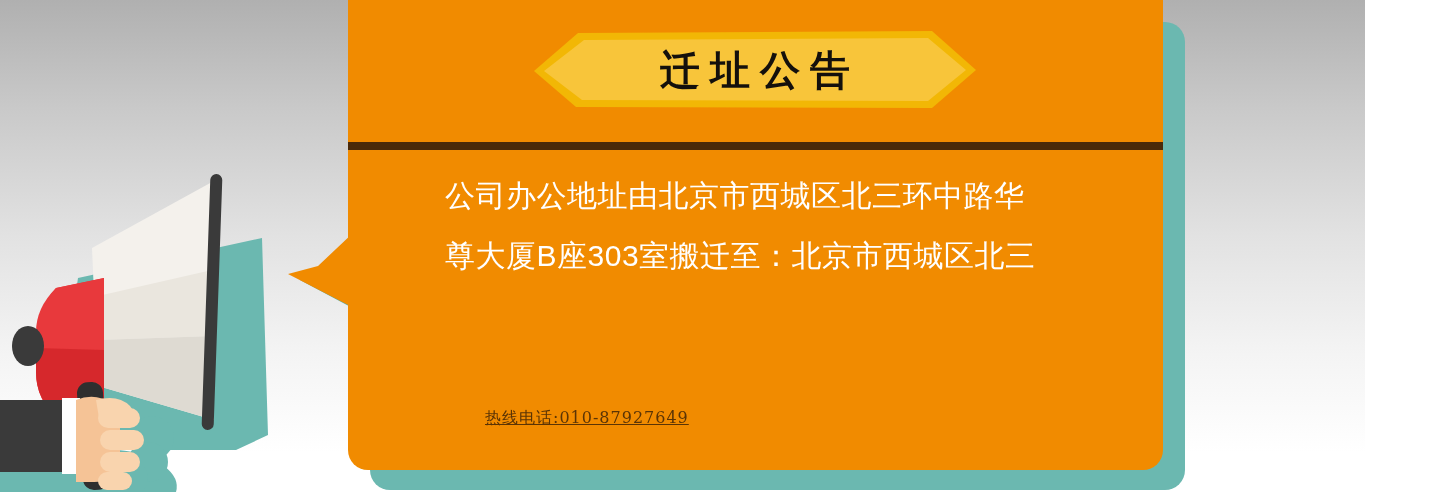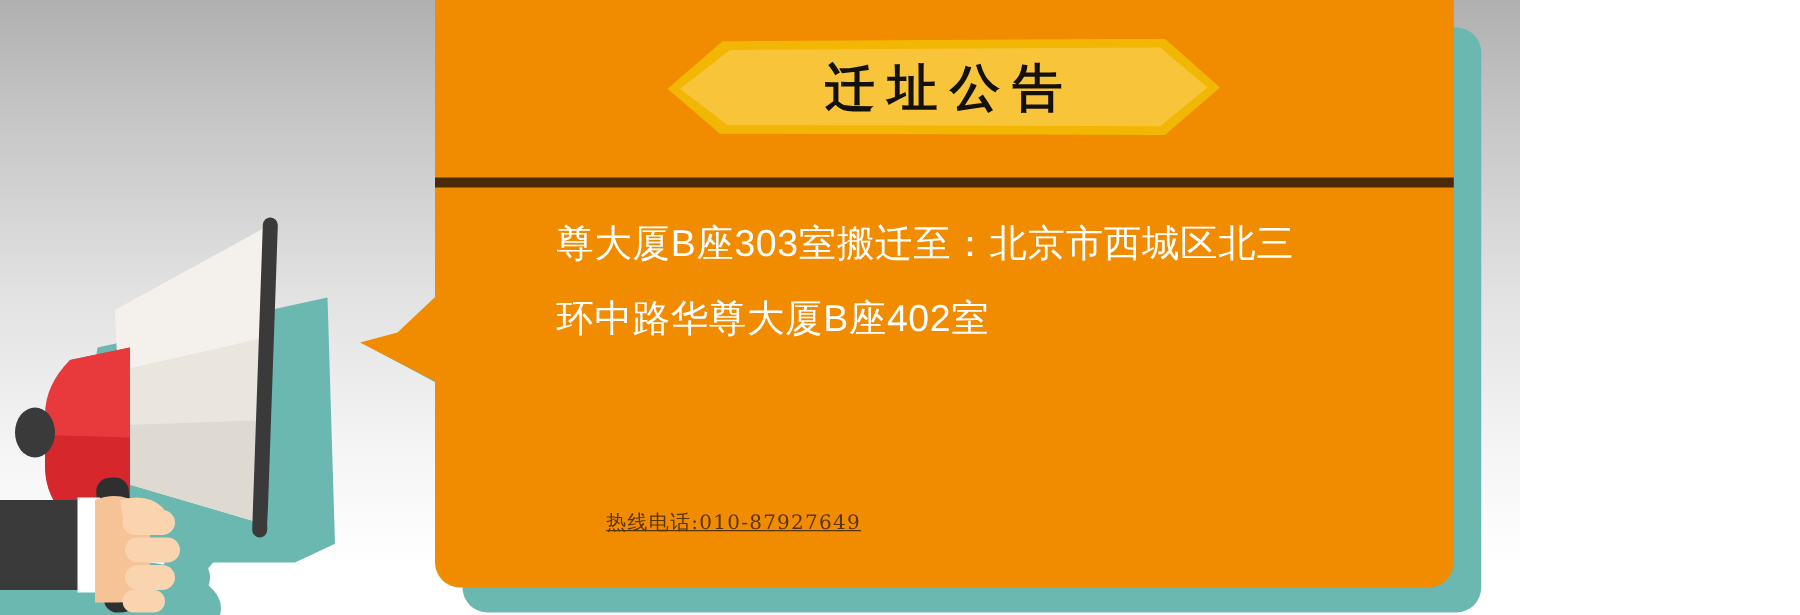--- a/index.html
+++ b/index.html
@@ -8,24 +8,25 @@
   }
   body {
     width: 1440px;
     height: 492px;
     overflow: hidden;
     font-family: "Liberation Sans", "DejaVu Sans", sans-serif;
   }
 
   #stage {
     position: relative;
-    width: 1216px;
+    width: 1348px;
     height: 492px;
     background: linear-gradient(to bottom, #b0b0b0 0%, #c9c9c9 22%, #e2e2e2 48%, #f4f4f4 72%, #ffffff 92%);
     overflow: hidden;
+    padding-left: 17px;
   }
 
   
   .illus {
     position: absolute;
     left: 0;
     top: 150px;
     width: 340px;
     height: 342px;
   }
@@ -208,21 +209,21 @@
     <svg width="446" height="78" viewBox="0 0 446 78" xmlns="http://www.w3.org/2000/svg">
       <path d="M46 2 L400 0 L444 39 L400 77 L44 76 L2 40 Z" fill="#f2b705"></path>
       <path d="M52 9 L396 7 L434 39 L396 70 L50 69 L12 40 Z" fill="#f8c53a"></path>
     </svg>
     <div class="ribbon-title">迁址公告</div>
   </div>
 
   <div class="divider"></div>
 
   <div class="body-text">
+    <div class="body-line">公司办公地址由北京市西城区北三环中路华</div>
     <div class="body-line">尊大厦B座303室搬迁至：北京市西城区北三</div>
-    <div class="body-line">环中路华尊大厦B座402室</div>
   </div>
 
   <div class="contacts">
     <div class="contact phone">热线电话:010-87927649</div>
   </div>
 
 </div>
 
 </body></html>

